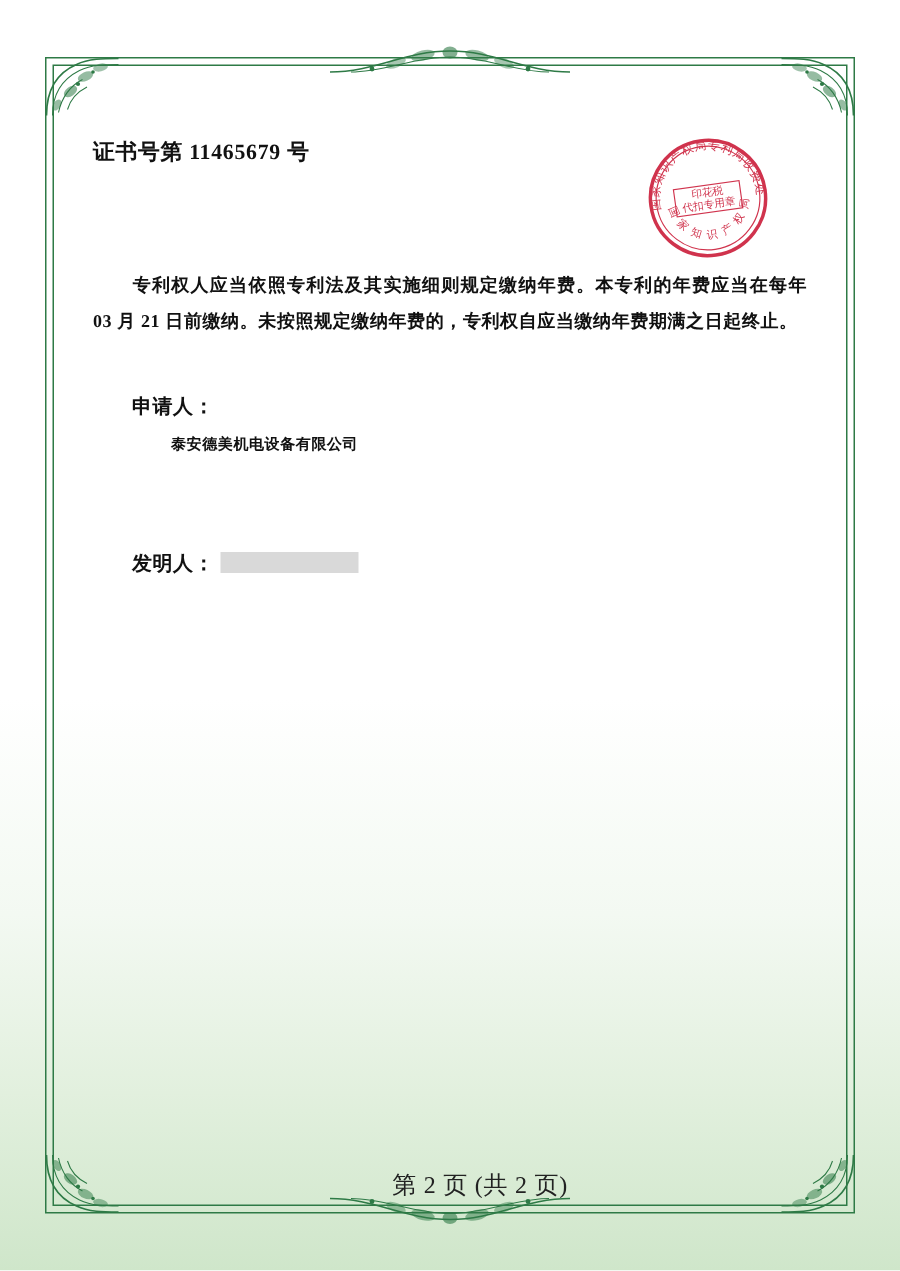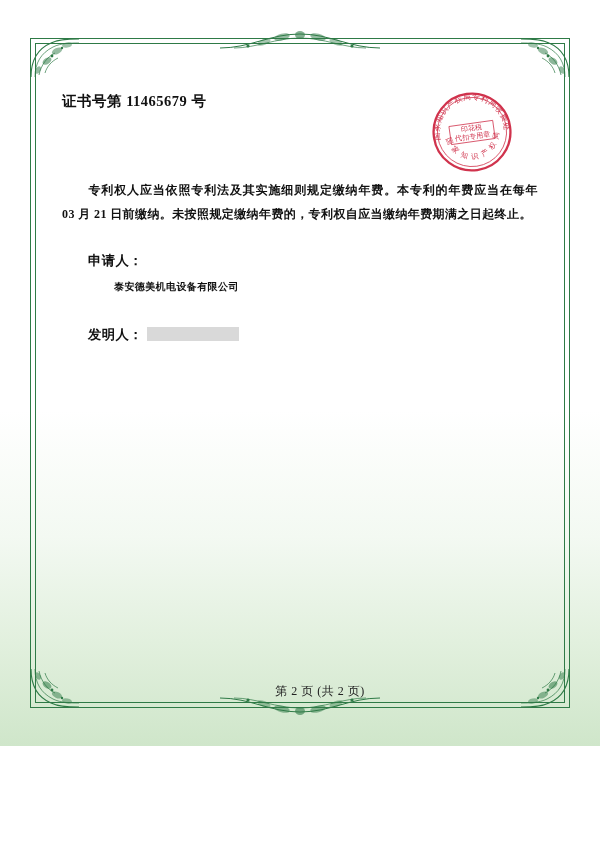--- a/index.html
+++ b/index.html
@@ -12,21 +12,21 @@
     height: 847px;
     font-family: "Liberation Serif", serif;
     position: relative;
     overflow: hidden;
   }
 
   
   .page {
     position: absolute;
     left: 0; top: 0;
-    width: 600px; height: 746px;
+    width: 600px; height: 847px;
     background: linear-gradient(to bottom, #ffffff 0%, #ffffff 55%, #f3f9f2 72%, #e2f0de 86%, #cfe6ca 100%);
   }
 
   
   .frame-outer {
     position: absolute;
     left: 30px; top: 38px;
     right: 30px; bottom: 38px;
     border: 1.5px solid #2e7a46;
   }
@@ -99,29 +99,29 @@
     right: 4px;
     top: 178px;
     font-size: 13.3px;
     line-height: 2.0;
     color: #111;
     font-weight: 600;
     letter-spacing: 0.4px;
   }
   .section .indent { display:inline-block; width: 26px; }
 
-  .applicant-label { margin-top: 0px; }
+  .applicant-label { margin-top: 10px; }
   .applicant-name {
     margin-top: 2px;
     padding-left: 52px;
     font-size: 10px;
     font-weight: 600;
   }
   .inventor-row {
-    margin-top: 25px;
+    margin-top: 56px;
     position: relative;
     height: 24px;
   }
   .inventor-label {
     display: inline-block;
     font-size: 13.3px;
     font-weight: 600;
   }
   .redaction {
     display: inline-block;
@@ -143,21 +143,21 @@
     height: 96px;
   }
   .seal svg { display:block; width:100%; height:100%; }
 
   
   .footer {
     position: absolute;
     left: 16px; right: 0;
     bottom: 46px;
     text-align: center;
-    font-size: 12px;
+    font-size: 16px;
     color: #222;
     letter-spacing: 0.5px;
     padding-left: 24px;
   }
 </style>
 </head>
 <body>
 
 <div class="page">
 

